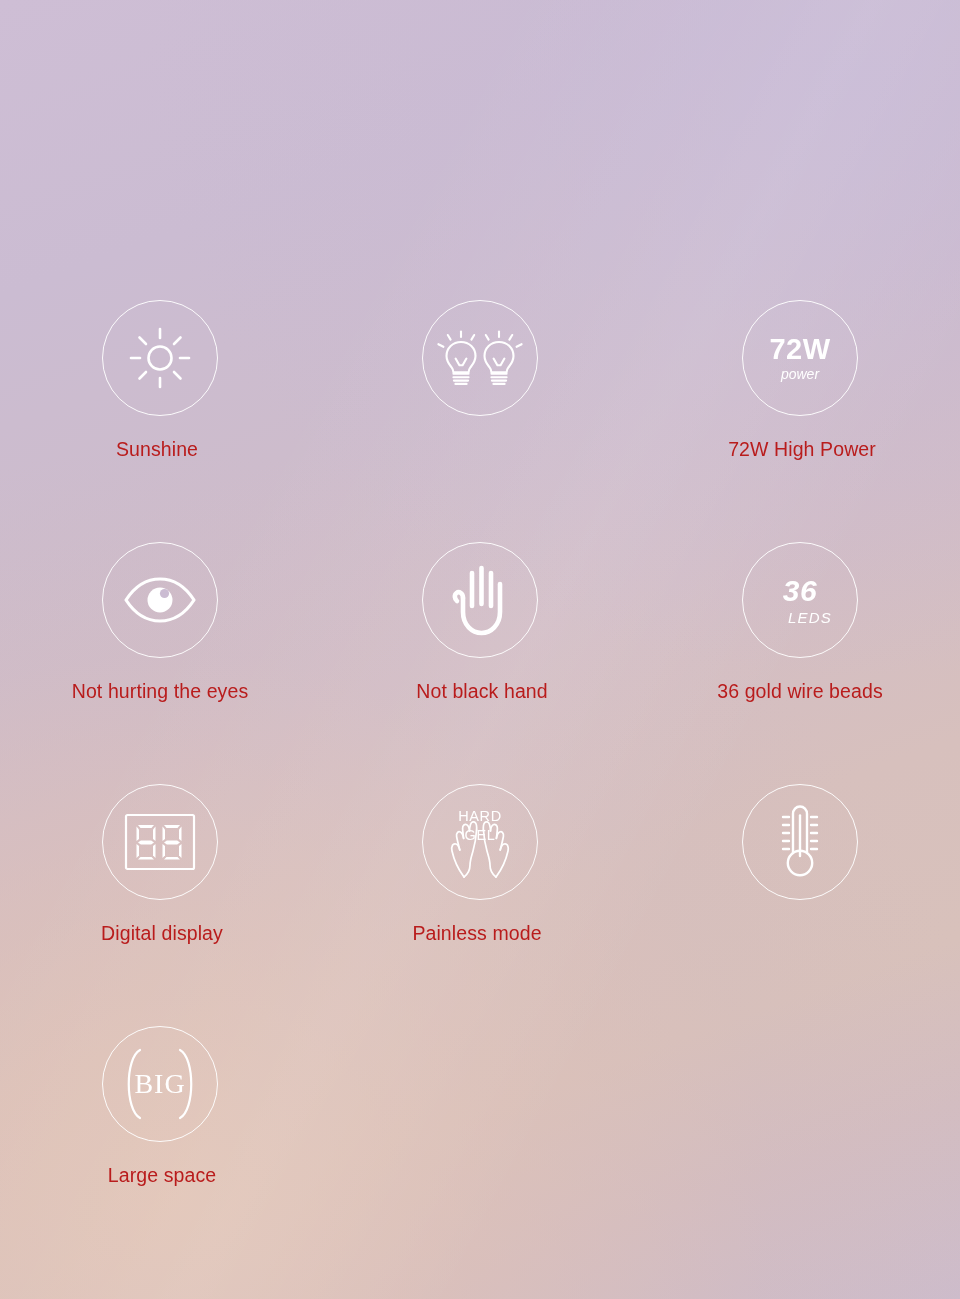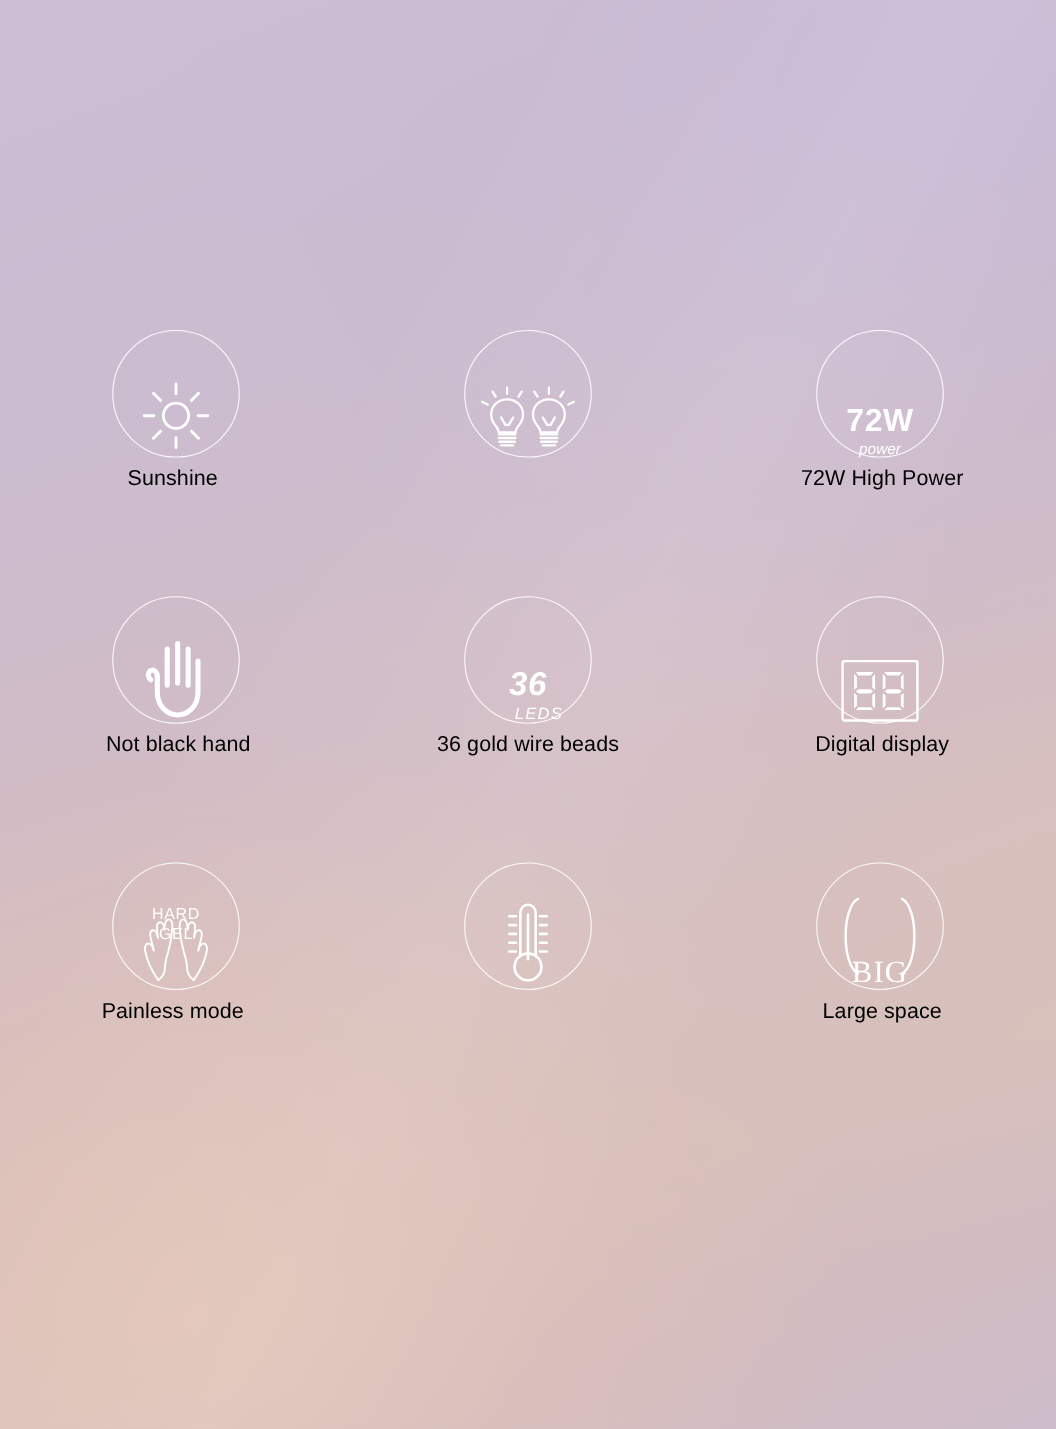--- a/index.html
+++ b/index.html
@@ -91,21 +91,21 @@
     flex-direction:column;
     align-items:center;
   }
 
   .icon-circle {
     width:116px;
     height:116px;
     border-radius:50%;
     border:1.6px solid rgba(255,255,255,0.92);
     display:flex;
-    align-items:flex-end;
+    align-items:center;
     justify-content:center;
     position:relative;
   }
 
   .icon-circle svg { display:block; overflow:visible; }
 
   
   .badge {
     display:flex;
     flex-direction:column;
@@ -140,23 +140,23 @@
     letter-spacing:0.5px;
   }
   .badge .plain {
     font-size:28px;
     font-weight:400;
     letter-spacing:1px;
     font-family:"Liberation Serif", serif;
   }
 
   .caption {
-    margin-top:8px;
+    margin-top:22px;
     font-size:19.5px;
-    color:#000000;
+    color:#b91c1c;
     text-align:center;
     white-space:nowrap;
     letter-spacing:0.1px;
   }
 
   
   .cell[data-col="0"] .caption { transform:translateX(-3px); }
   .cell[data-col="2"] .caption { transform:translateX(2px); }
 </style>
 </head>
@@ -234,20 +234,30 @@
       <div class="icon-circle">
         <div class="badge">
           <span class="big">72W</span>
           <span class="sub">power</span>
         </div>
       </div>
       <div class="caption">72W High Power</div>
     </div>
 
 
+    <div class="cell" data-col="1">
+      <div class="icon-circle">
+        <svg width="78" height="50" viewBox="0 0 78 50" fill="none" stroke="#ffffff" stroke-width="3.2" stroke-linecap="round" stroke-linejoin="round">
+          <path d="M5,25 C16,8 29,4 39,4 C49,4 62,8 73,25 C62,42 49,46 39,46 C29,46 16,42 5,25 Z"></path>
+          <circle cx="39" cy="25" r="12.5" fill="#ffffff" stroke="none"></circle>
+          <circle cx="43.5" cy="18.5" r="4.6" fill="#cbbcd2" stroke="none"></circle>
+        </svg>
+      </div>
+      <div class="caption">Not hurting the eyes</div>
+    </div>
 
     <div class="cell" data-col="2">
       <div class="icon-circle">
         <svg width="60" height="80" viewBox="0 0 60 80" fill="none" stroke="#ffffff" stroke-width="4.6" stroke-linecap="round" stroke-linejoin="round">
           <path d="M22,46 L22,13"></path>
           <path d="M31.5,44 L31.5,8"></path>
           <path d="M41,46 L41,13"></path>
           <path d="M50,24 L50,52 C50,65 41,73 31.5,73 C22,73 13,65 13,52 L13,38"></path>
           <path d="M13,38 C13,33 9,31 6.5,33 C4,35 4.5,39 7,41"></path>
         </svg>

